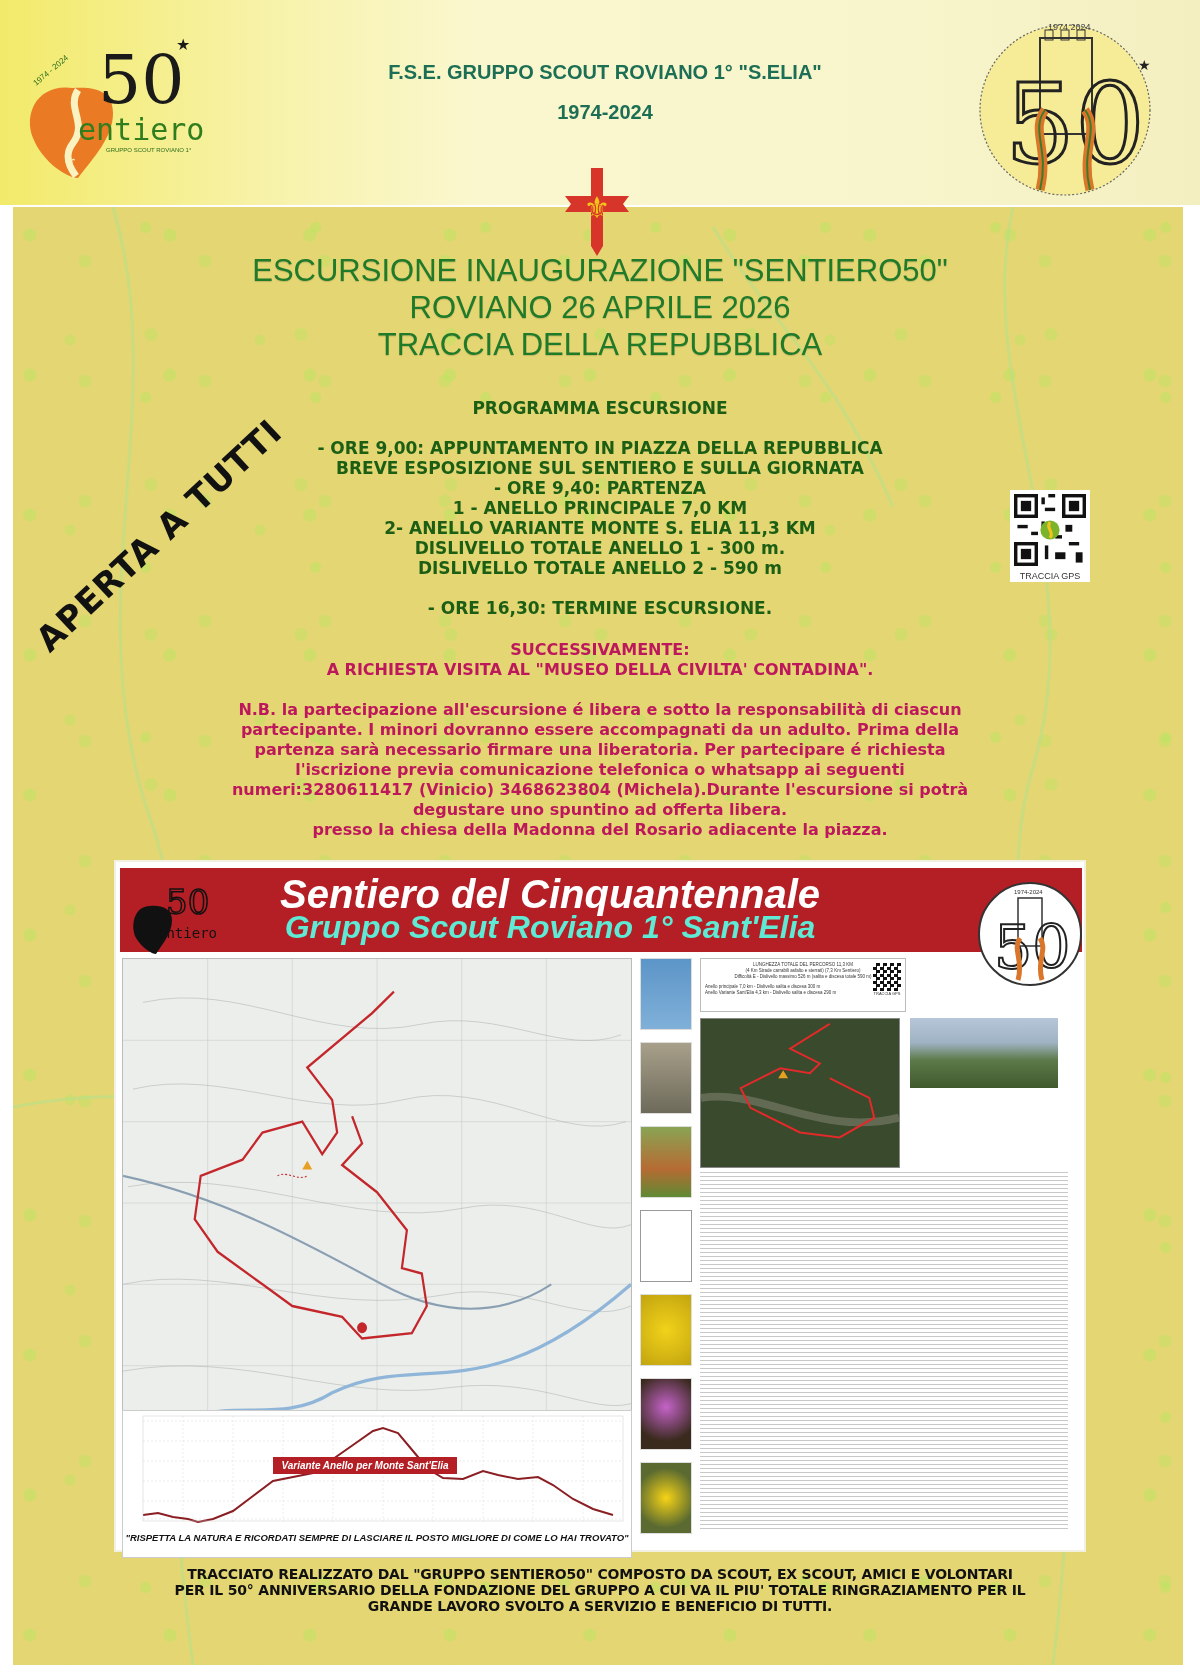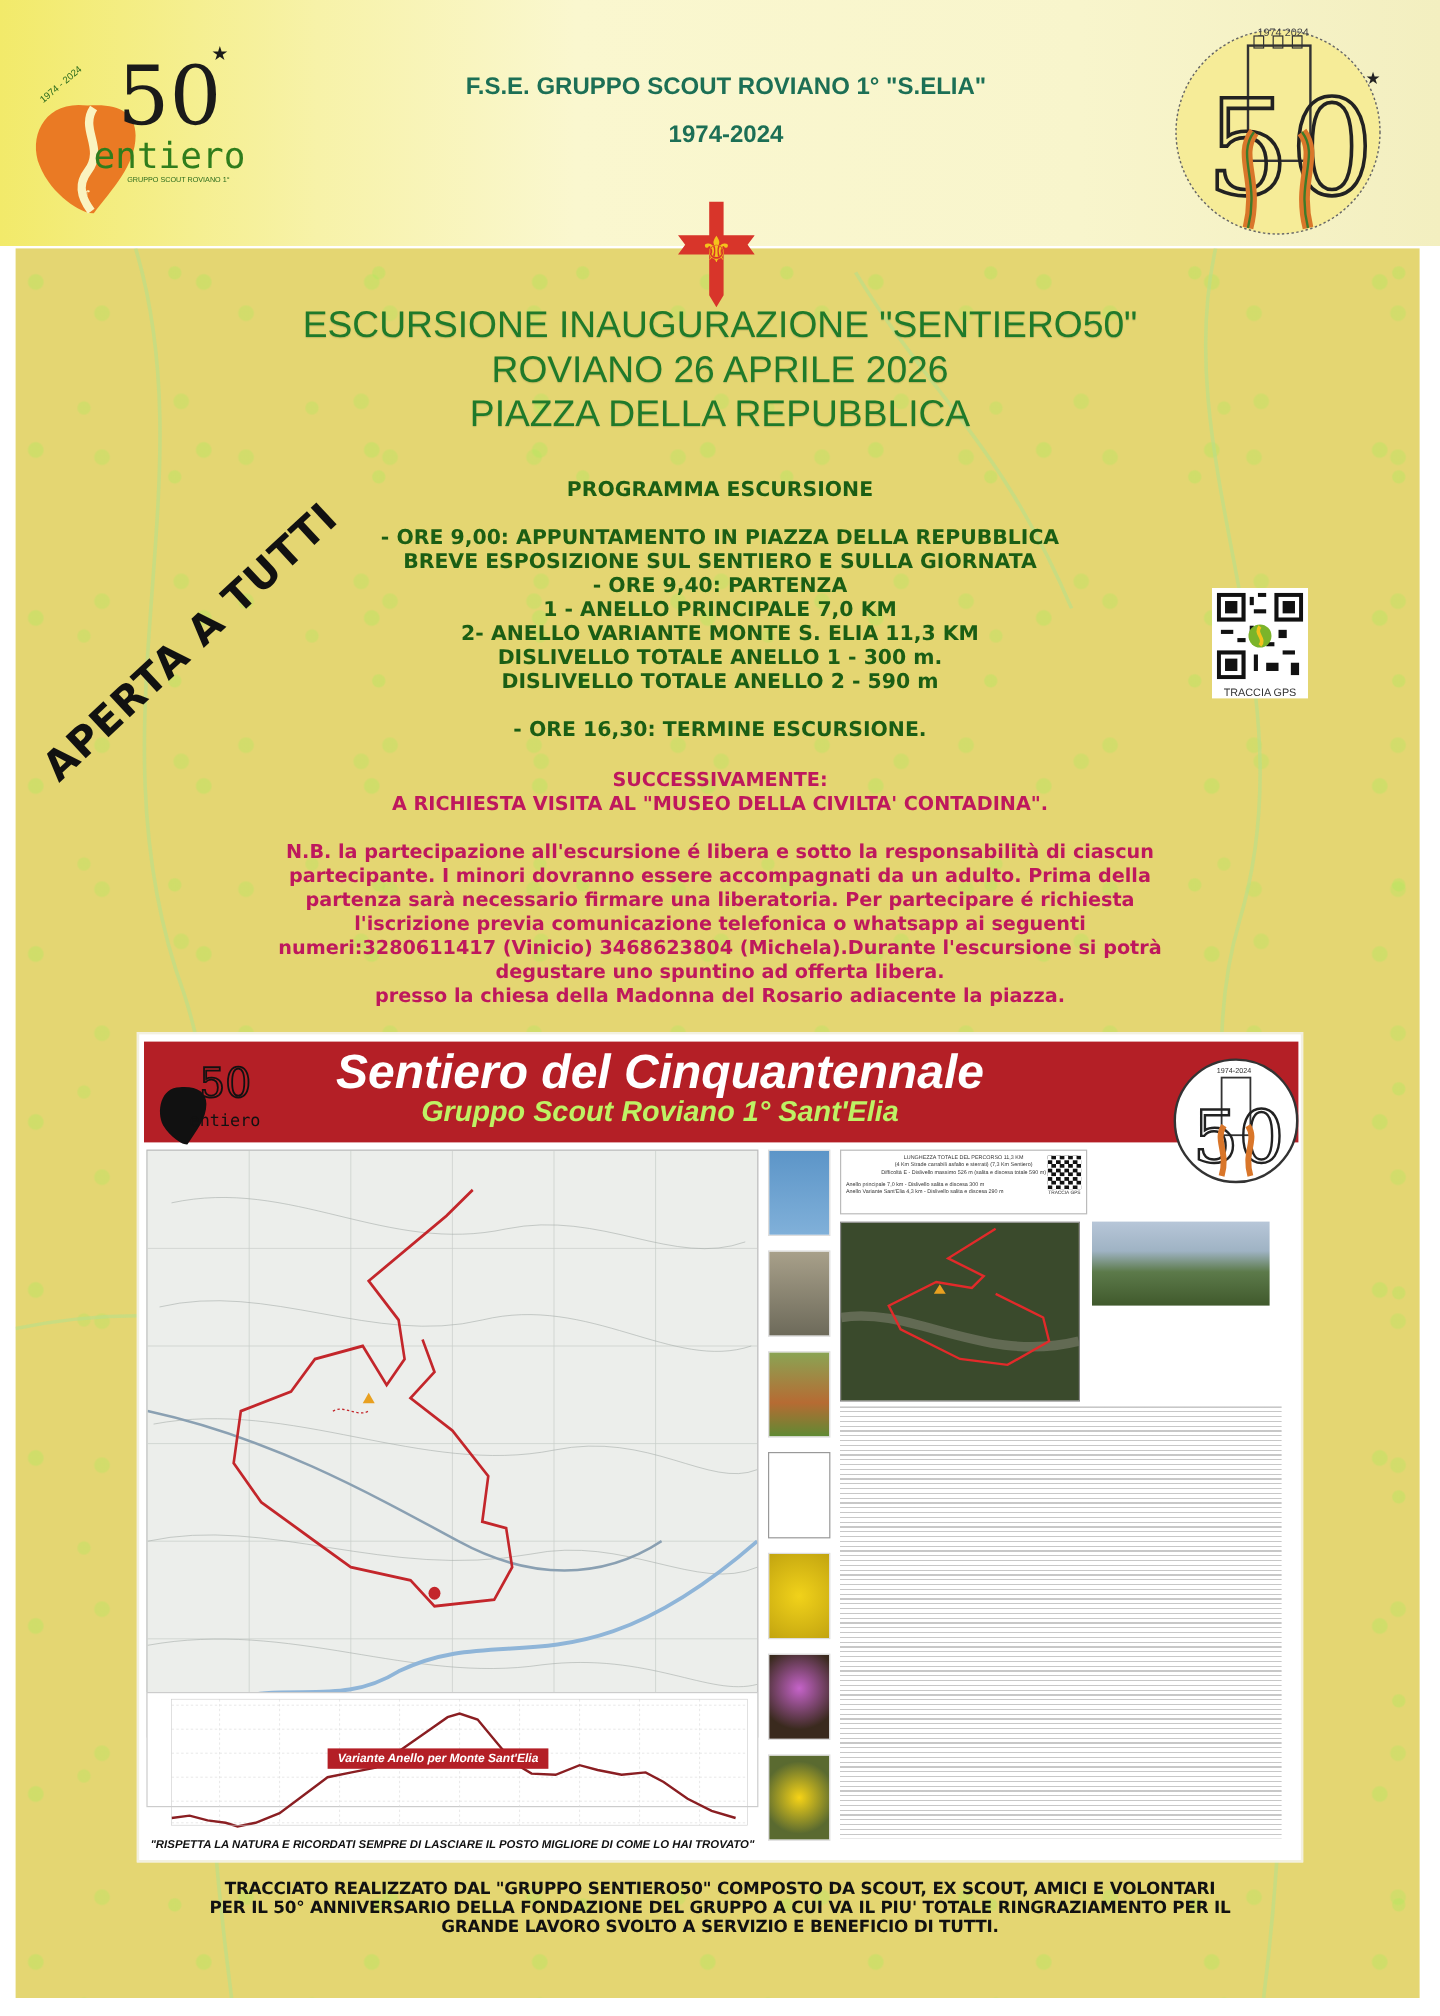--- a/index.html
+++ b/index.html
@@ -64,26 +64,26 @@
     position: absolute; left: 180px; top: 640px; width: 840px; text-align: center;
     color: #be185d; font-weight: bold; font-size: 16px; line-height: 20px;
     font-family: "DejaVu Sans", sans-serif;
   }
   .notes .gap { height: 20px; }
 
   
   .poster { position: absolute; left: 114px; top: 860px; width: 972px; height: 692px; background: #fff; border: 2px solid #f2f0e0; }
   .poster-banner { position: absolute; left: 4px; top: 6px; width: 962px; height: 84px; background: #b41f26; }
   .poster-title { position: absolute; left: 120px; top: 6px; width: 620px; text-align: center; color: #fff; font-style: italic; font-weight: bold; font-size: 40px; line-height: 40px; }
-  .poster-subtitle { position: absolute; left: 120px; top: 44px; width: 620px; text-align: center; color: #bef264; font-style: italic; font-weight: bold; font-size: 24px; line-height: 30px; }
+  .poster-subtitle { position: absolute; left: 120px; top: 44px; width: 620px; text-align: center; color: #5eead4; font-style: italic; font-weight: bold; font-size: 32px; line-height: 30px; }
   .poster-logo-left { position: absolute; left: 8px; top: 8px; width: 96px; height: 78px; }
   .poster-logo-right { position: absolute; left: 862px; top: 20px; width: 104px; height: 104px; border-radius: 50%; background: #fff; border: 2px solid #333; }
 
   .map { position: absolute; left: 6px; top: 96px; width: 510px; height: 490px; background: #eef0ee; border: 1px solid #bbb; overflow: hidden; }
-  .elev { position: absolute; left: 6px; top: 548px; width: 510px; height: 96px; background: #fff; border: 1px solid #ccc; }
+  .elev { position: absolute; left: 6px; top: 548px; width: 510px; height: 148px; background: #fff; border: 1px solid #ccc; }
   .elev-label { position: absolute; left: 150px; top: 46px; width: 184px; height: 17px; background: #b41f26; color: #fff; font-size: 10px; font-style: italic; font-weight: bold; text-align: center; line-height: 17px; }
   .motto { position: absolute; left: 6px; top: 670px; width: 510px; text-align: center; font-size: 9.5px; font-style: italic; font-weight: bold; color: #111; }
 
   .photos { position: absolute; left: 524px; top: 96px; width: 52px; }
   .photo { width: 52px; height: 72px; margin-bottom: 12px; border: 1px solid #ddd; }
 
   .infobox { position: absolute; left: 584px; top: 96px; width: 206px; height: 54px; border: 1px solid #bbb; background: #fff; padding: 3px 4px; font-size: 4.5px; line-height: 6px; color: #333; text-align: center; }
   .infobox .row { text-align: left; }
   .infobox-qr { position: absolute; right: 4px; top: 4px; width: 28px; height: 36px; }
 
@@ -145,21 +145,21 @@
 </svg>
 
 <svg class="cross-emblem" viewBox="0 0 64 88">
   <path d="M26 0 H38 V28 H64 L58 36 L64 44 H38 V78 L32 88 L26 78 V44 H0 L6 36 L0 28 H26 Z" fill="#d8352a"></path>
   <text x="32" y="50" text-anchor="middle" font-size="30" fill="#f4c21c">⚜</text>
 </svg>
 
 <div class="event-title">
   <div>ESCURSIONE INAUGURAZIONE "SENTIERO50"</div>
   <div>ROVIANO 26 APRILE 2026</div>
-  <div>PIAZZA DELLA REPUBBLICA</div>
+  <div>TRACCIA DELLA REPUBBLICA</div>
 </div>
 
 <div class="program">
   <div>PROGRAMMA ESCURSIONE</div>
   <div class="gap"></div>
   <div>- ORE 9,00: APPUNTAMENTO IN PIAZZA DELLA REPUBBLICA</div>
   <div>BREVE ESPOSIZIONE SUL SENTIERO E SULLA GIORNATA</div>
   <div>- ORE 9,40: PARTENZA</div>
   <div>1 - ANELLO PRINCIPALE 7,0 KM</div>
   <div>2- ANELLO VARIANTE MONTE S. ELIA 11,3 KM</div>

